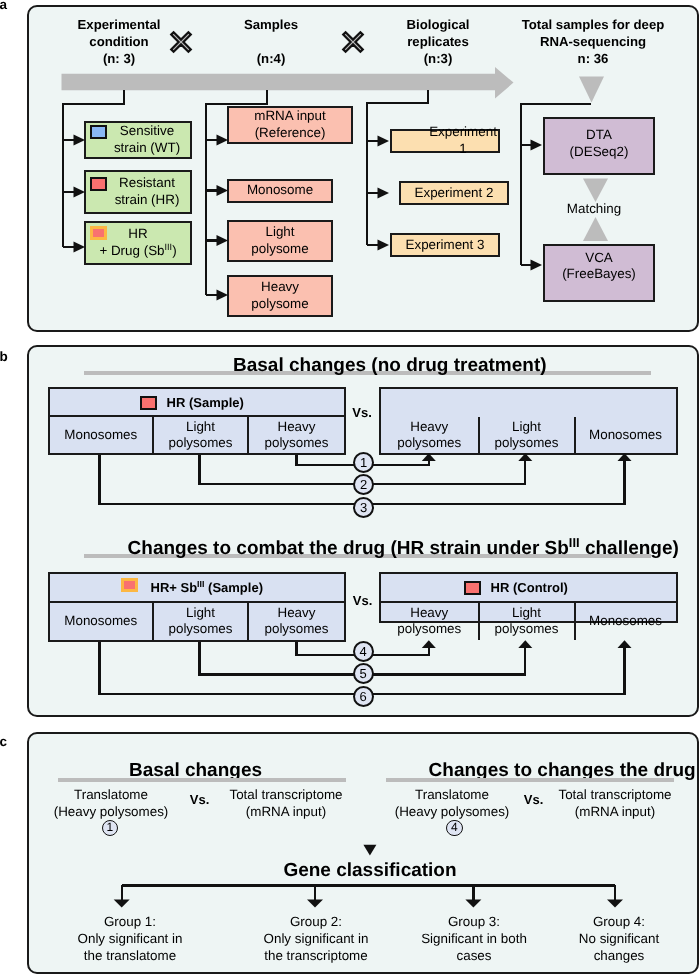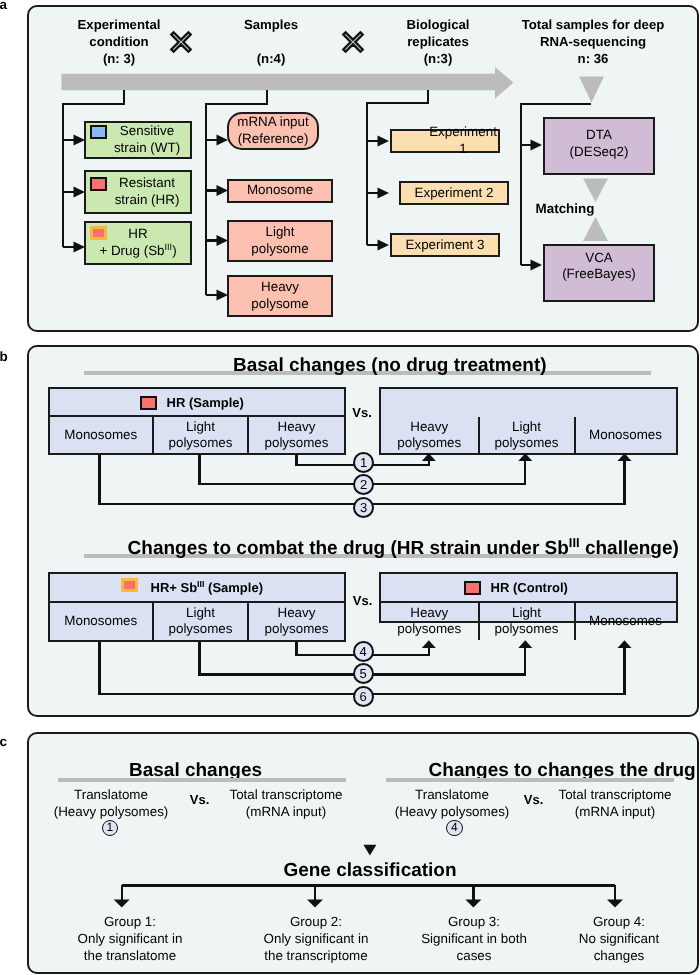--- a/index.html
+++ b/index.html
@@ -88,21 +88,21 @@
   </div>
 </div>
 <div class="box green" style="left:84px;top:221px;width:108px;height:44px;">
   <div class="mk orange" style="left:4px;top:3px;width:17px;height:14px;"></div>
   <div>
     <div>HR</div>
     <div>+ Drug (Sb<sup>III</sup>)</div>
   </div>
 </div>
 
-<div class="box pink" style="left:227px;top:112px;width:92px;height:38px;border-radius:15px;">
+<div class="box pink" style="left:227px;top:106px;width:126px;height:38px;">
   <div>
     <div>mRNA input</div>
     <div>(Reference)</div>
   </div>
 </div>
 <div class="box pink" style="left:227px;top:178.5px;width:106px;height:24.5px;">
   <div>Monosome</div>
 </div>
 <div class="box pink" style="left:227px;top:219.5px;width:106px;height:42.5px;">
   <div>
@@ -132,21 +132,21 @@
     <div>DTA</div>
     <div>(DESeq2)</div>
   </div>
 </div>
 <div class="box purple" style="left:543px;top:244px;width:112px;height:58px;align-items:flex-start;padding-top:3.5px;">
   <div>
     <div>VCA</div>
     <div>(FreeBayes)</div>
   </div>
 </div>
-<div class="ctext" style="left:515px;top:201px;width:100px;font-weight:bold;">Matching</div>
+<div class="ctext" style="left:544px;top:201px;width:100px;">Matching</div>
 
 <svg style="left:0;top:0;" width="700" height="340">
   <g stroke="#111" stroke-width="2.2" fill="none" shape-rendering="crispEdges">
 
     <path d="M124,90 L124,104 L63,104 L63,247"></path>
     <path d="M63,140 L77,140"></path>
     <path d="M63,192 L77,192"></path>
     <path d="M63,247 L77,247"></path>
 
     <path d="M267,90 L267,104 L206,104 L206,295"></path>

